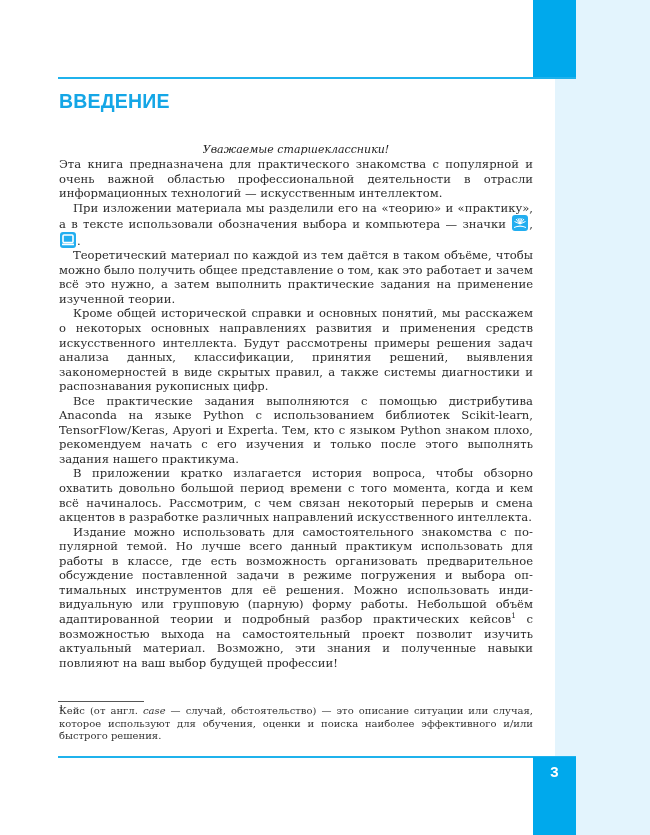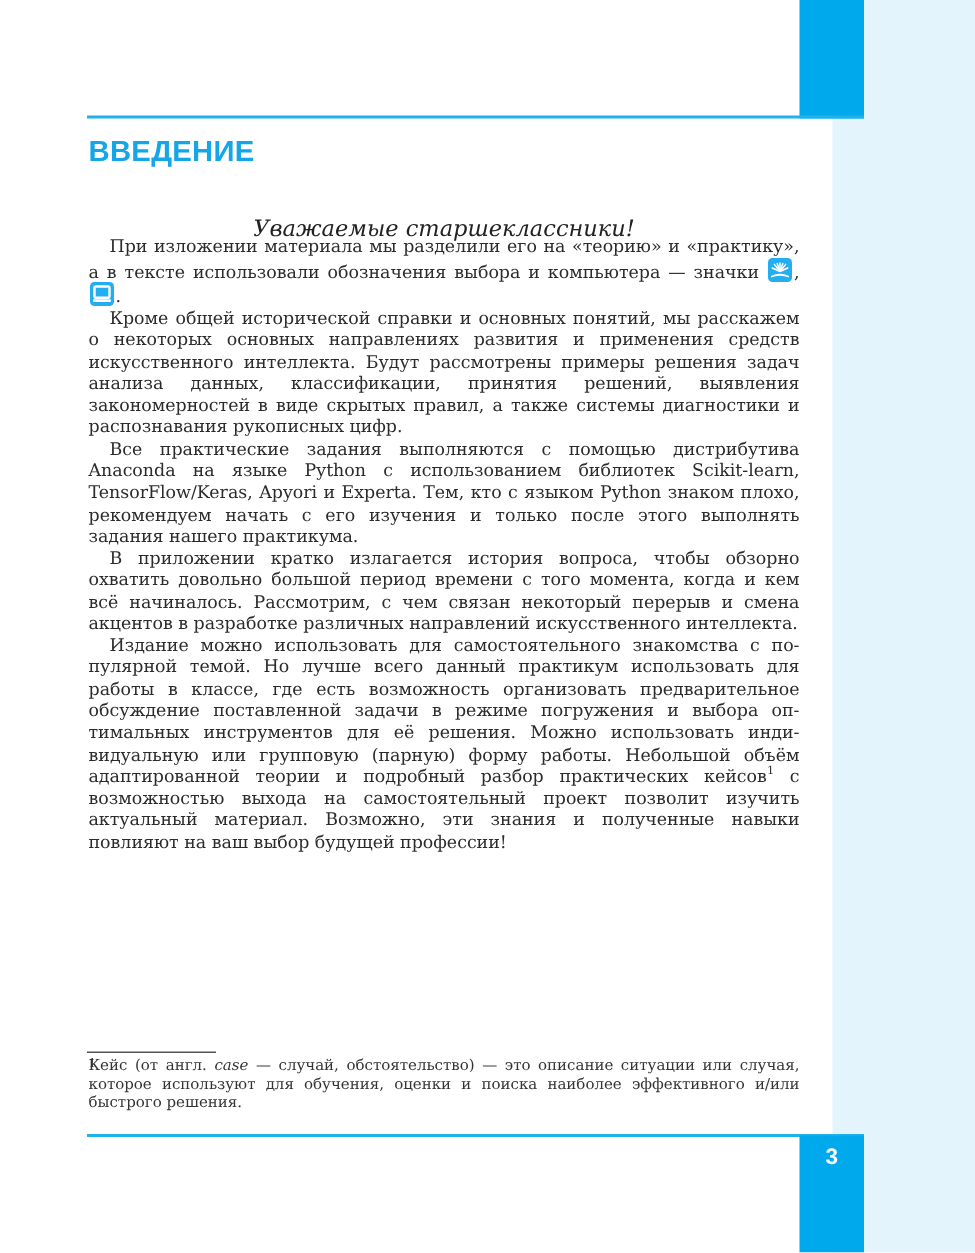--- a/index.html
+++ b/index.html
@@ -83,21 +83,21 @@
       letter-spacing: 0.2px;
       color: #14a6e6;
     }
     .greeting {
       position: absolute;
       left: 0;
       width: 592px;
       top: 143px;
       text-align: center;
       font-style: italic;
-      font-size: 15px;
+      font-size: 11px;
       color: #222;
       margin: 0;
     }
     .body-text {
       position: absolute;
       left: 59px;
       top: 157px;
       width: 474px;
       font-size: 11.6px;
       line-height: 14.55px;
@@ -165,35 +165,37 @@
 <div class="side-strip"></div>
 <div class="side-strip-top"></div>
 <div class="top-tab"></div>
 <div class="top-rule"></div>
 
 <h1 class="section-title">ВВЕДЕНИЕ</h1>
 
 <p class="greeting">Уважаемые старшеклассники!</p>
 
 <div class="body-text">
+  <p class="first">Эта книга предназначена для практического знакомства с популярной и очень важной областью профессиональной деятельности в отрасли информационных технологий — искусственным интеллектом.</p>
   <p><span>При изложении материала мы разделили его на «теорию» и «прак­тику», а в тексте использовали обозначения выбора и компьютера — значки</span> <span class="icon-inline"><svg viewBox="0 0 16 16">
           <path d="M2 12 Q8 9 14 12 L14 13 Q8 10.5 2 13 Z" fill="#ffffff"></path>
           <g stroke="#ffffff" stroke-width="1">
             <line x1="8" y1="9" x2="8" y2="3"></line>
             <line x1="8" y1="9" x2="4" y2="4"></line>
             <line x1="8" y1="9" x2="12" y2="4"></line>
             <line x1="8" y1="9" x2="2.5" y2="6.5"></line>
             <line x1="8" y1="9" x2="13.5" y2="6.5"></line>
             <line x1="8" y1="9" x2="6" y2="3.3"></line>
             <line x1="8" y1="9" x2="10" y2="3.3"></line>
           </g>
         </svg></span><span>,</span> <span class="icon-inline"><svg viewBox="0 0 16 16">
           <rect x="3" y="3" width="10" height="7.5" rx="1" fill="none" stroke="#ffffff" stroke-width="1.6"></rect>
           <rect x="2" y="11.5" width="12" height="1.8" rx="0.6" fill="#ffffff"></rect>
         </svg></span><span>.</span></p>
+  <p>Теоретический материал по каждой из тем даётся в таком объёме, чтобы можно было получить общее представление о том, как это рабо­тает и зачем всё это нужно, а затем выполнить практические задания на применение изученной теории.</p>
   <p>Кроме общей исторической справки и основных понятий, мы рас­скажем о некоторых основных направлениях развития и применения средств искусственного интеллекта. Будут рассмотрены примеры реше­ния задач анализа данных, классификации, принятия решений, выяв­ления закономерностей в виде скрытых правил, а также системы диа­гностики и распознавания рукописных цифр.</p>
   <p>Все практические задания выполняются с помощью дистрибутива Anaconda на языке Python с использованием библиотек Scikit-learn, TensorFlow/Keras, Apyori и Experta. Тем, кто с языком Python знаком плохо, рекомендуем начать с его изучения и только после этого вы­полнять задания нашего практикума.</p>
   <p>В приложении кратко излагается история вопроса, чтобы обзор­но охватить довольно большой период времени с того момента, когда и кем всё начиналось. Рассмотрим, с чем связан некоторый перерыв и смена акцентов в разработке различных направлений искусственного интеллекта.</p>
   <p><span>Издание можно использовать для самостоятельного знакомства с по­пулярной темой. Но лучше всего данный практикум использовать для работы в классе, где есть возможность организовать предварительное обсуждение поставленной задачи в режиме погружения и выбора оп­тимальных инструментов для её решения. Можно использовать инди­видуальную или групповую (парную) форму работы. Небольшой объём адаптированной теории и подробный разбор практических кейсов</span><sup class="fn-ref">1</sup><span> с возможностью выхода на самостоятельный проект позволит изучить актуальный материал. Возможно, эти знания и полученные навыки повлияют на ваш выбор будущей профессии!</span></p>
 </div>
 
 <div class="footnote-rule"></div>
 <div class="footnote">
   <span class="footnote-marker">1</span>
   <div class="footnote-body"><span>Кейс (от англ. </span><em>case</em><span> — случай, обстоятельство) — это описание ситуации или случая, которое используют для обучения, оценки и поиска наиболее эффектив­ного и/или быстрого решения.</span></div>

